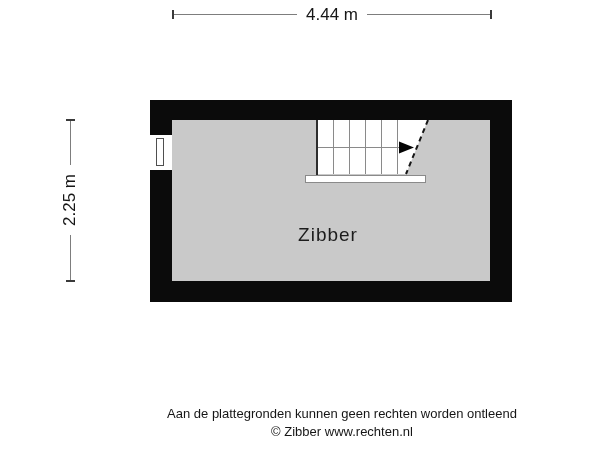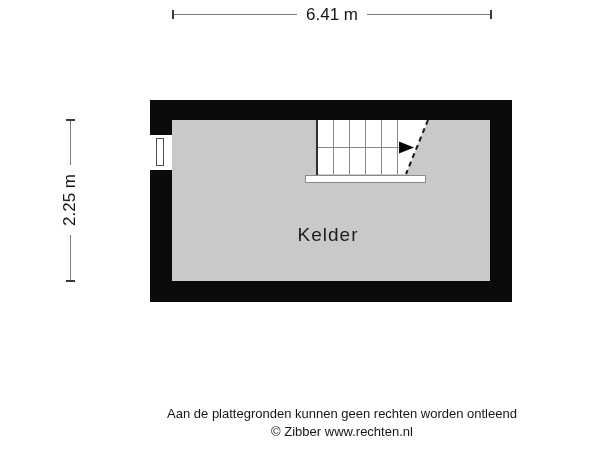--- a/index.html
+++ b/index.html
@@ -45,21 +45,21 @@
     position: absolute; left: 142px; top: 405px; width: 400px;
     text-align: center; font-size: 13px; line-height: 18px;
   }
 </style>
 </head>
 <body>
 
 <div class="dim-h-line"></div>
 <div class="tick-v left"></div>
 <div class="tick-v right"></div>
-<span class="dim-h-label">6.41 m</span>
+<span class="dim-h-label">4.44 m</span>
 
 <div class="dim-v-line"></div>
 <div class="tick-h top"></div>
 <div class="tick-h bottom"></div>
 <span class="dim-v-label">2.25 m</span>
 
 <div class="plan">
   <div class="floor"></div>
 
   <div class="window">
@@ -75,19 +75,19 @@
       <line x1="76" y1="0" x2="76" y2="54"></line>
       <line x1="92" y1="0" x2="92" y2="54"></line>
     </g>
     <line x1="12" y1="0" x2="12" y2="55" stroke="#2d2d2d" stroke-width="2" shape-rendering="crispEdges"></line>
     <line x1="13" y1="27.5" x2="96" y2="27.5" stroke="#8a8a8a" stroke-width="1" shape-rendering="crispEdges"></line>
     <polygon points="94,21.5 94,33.5 109,27.5" fill="#050505"></polygon>
     <line x1="123" y1="0" x2="101" y2="54" stroke="#161616" stroke-width="2" stroke-dasharray="5,4"></line>
     <rect x="0.5" y="55.5" width="120" height="7" fill="#ffffff" stroke="#8a8a8a" stroke-width="1"></rect>
   </svg>
 
-  <span class="room-label">Kelder</span>
+  <span class="room-label">Zibber</span>
 </div>
 
 <div class="footer">
   <div>Aan de plattegronden kunnen geen rechten worden ontleend</div>
   <div>© Zibber www.rechten.nl</div>
 </div>
 
 </body></html>

